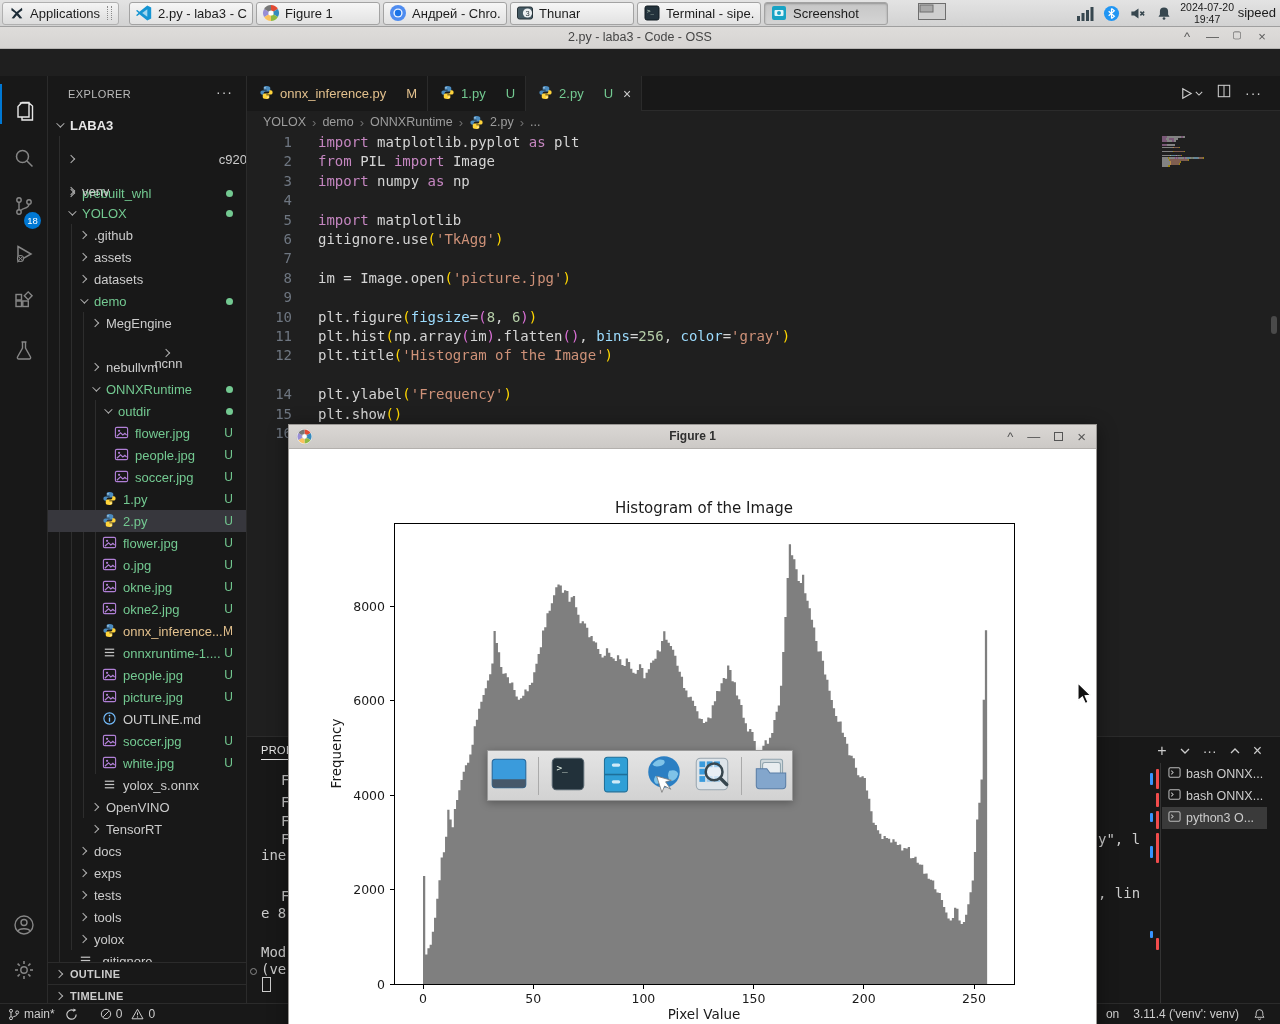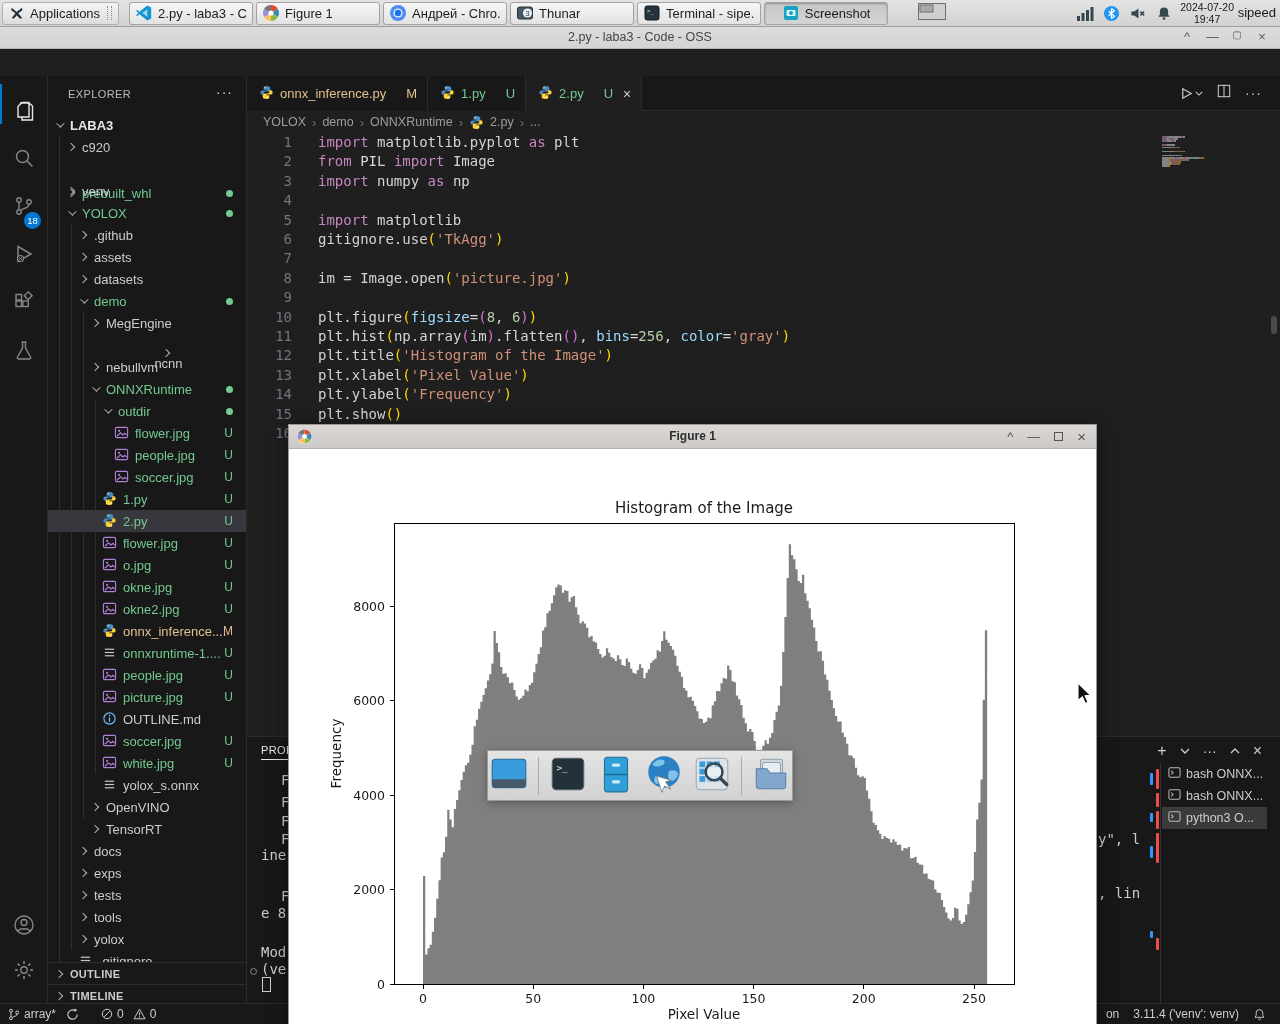--- a/index.html
+++ b/index.html
@@ -11,21 +11,21 @@
   
   #desktop-panel { left:0; top:0; width:1280px; height:27px; background:linear-gradient(#e3e3e3,#d2d2d2);
     border-bottom:1px solid #9f9f9f; display:flex; align-items:center; z-index:40; }
   #apps-button { display:flex; align-items:center; gap:5px; height:23px; margin-left:2px; padding:0 6px;
     border:1px solid #b0b0b0; border-radius:3px; background:linear-gradient(#f4f4f4,#dcdcdc); }
   #apps-button span.lbl { font-size:13px; color:#1c1c1c; }
   .grip { width:5px; height:14px; border-left:1px dotted #8a8a8a; border-right:1px dotted #8a8a8a; margin-left:2px; }
   #taskbar { display:flex; gap:3px; margin-left:10px; }
   .task-btn { width:124px; height:23px; display:flex; align-items:center; gap:5px; padding:0 5px;
     border:1px solid #a3a3a3; border-radius:3px; background:linear-gradient(#f6f6f6,#e2e2e2); overflow:hidden; }
-  .task-btn.active { background:linear-gradient(#c6c6c6,#d4d4d4); box-shadow:inset 0 1px 2px rgba(0,0,0,.25);justify-content:center; }
+  .task-btn.active { background:linear-gradient(#c6c6c6,#d4d4d4); box-shadow:inset 0 1px 2px rgba(0,0,0,.25); }
   .task-btn .tlabel { font-size:13px; color:#1c1c1c; white-space:nowrap; overflow:hidden; }
   .task-icon { flex:0 0 18px; height:18px; }
   #pager { margin-left:30px; }
   #tray { position:absolute; right:108px; top:0; height:27px; display:flex; align-items:center; gap:9px; }
   #clock { position:absolute; right:46px; top:1px; text-align:center; font-size:10.5px; color:#1a1a1a; line-height:12px; }
   #panel-user { position:absolute; right:4px; top:5px; font-size:13px; color:#1a1a1a; }
 
   
   #vs-titlebar { left:0; top:27px; width:1280px; height:22px; background:linear-gradient(#dedcda,#d6d4d2);
     border-bottom:1px solid #b7b5b3; }
@@ -222,21 +222,21 @@
     </div>
     <div id="tree">
         <div class="guide" style="left: 11px; top: 22px; height: 836px;"></div>
         <div class="guide" style="left: 23px; top: 110px; height: 726px;"></div>
         <div class="guide" style="left: 35px; top: 198px; height: 506px;"></div>
         <div class="guide" style="left: 47px; top: 286px; height: 374px;"></div>
         <div class="trow rootrow" style="top: 0px; padding-left: 6px;">
           <span class="chev e"></span>
           <span class="nm">LABA3</span>
         </div>
-        <div class="trow" style="top: 22px; padding-left: 18px;">
+        <div class="trow" style="top: 34px; padding-left: 18px; justify-content: space-between;">
           <span class="chev c"></span>
           <span class="nm">c920</span>
         </div>
         <div class="trow green" style="top: 44px; padding-left: 18px; margin-top: 24px;">
           <span class="chev c"></span>
           <span class="nm">prebuilt_whl</span>
           <span class="dotbadge"></span>
         </div>
         <div class="trow" style="top: 66px; padding-left: 18px;">
           <span class="chev c"></span>
@@ -558,21 +558,20 @@
       <div class="cline" style="top: 38.8px;"><span class="lnum">3</span><span class="ltext"><span class="tk-kw">import </span><span class="tk-id">numpy </span><span class="tk-kw">as </span><span class="tk-id">np</span></span></div>
       <div class="cline" style="top: 58.2px;"><span class="lnum">4</span><span class="ltext"></span></div>
       <div class="cline" style="top: 77.6px;"><span class="lnum">5</span><span class="ltext"><span class="tk-kw">import </span><span class="tk-id">matplotlib</span></span></div>
       <div class="cline" style="top: 97px;"><span class="lnum">6</span><span class="ltext"><span class="tk-id">gitignore.use</span><span class="tk-p1">(</span><span class="tk-str">'TkAgg'</span><span class="tk-p1">)</span></span></div>
       <div class="cline" style="top: 116.4px;"><span class="lnum">7</span><span class="ltext"></span></div>
       <div class="cline" style="top: 135.8px;"><span class="lnum">8</span><span class="ltext"><span class="tk-id">im </span><span class="tk-op">= </span><span class="tk-id">Image.open</span><span class="tk-p1">(</span><span class="tk-str">'picture.jpg'</span><span class="tk-p1">)</span></span></div>
       <div class="cline" style="top: 155.2px;"><span class="lnum">9</span><span class="ltext"></span></div>
       <div class="cline" style="top: 174.6px;"><span class="lnum">10</span><span class="ltext"><span class="tk-id">plt.figure</span><span class="tk-p1">(</span><span class="tk-pr">figsize</span><span class="tk-op">=</span><span class="tk-p2">(</span><span class="tk-num">8</span><span class="tk-op">, </span><span class="tk-num">6</span><span class="tk-p2">)</span><span class="tk-p1">)</span></span></div>
       <div class="cline" style="top: 194px;"><span class="lnum">11</span><span class="ltext"><span class="tk-id">plt.hist</span><span class="tk-p1">(</span><span class="tk-id">np.array</span><span class="tk-p2">(</span><span class="tk-id">im</span><span class="tk-p2">)</span><span class="tk-id">.flatten</span><span class="tk-p2">()</span><span class="tk-op">, </span><span class="tk-pr">bins</span><span class="tk-op">=</span><span class="tk-num">256</span><span class="tk-op">, </span><span class="tk-pr">color</span><span class="tk-op">=</span><span class="tk-str">'gray'</span><span class="tk-p1">)</span></span></div>
       <div class="cline" style="top: 213.4px;"><span class="lnum">12</span><span class="ltext"><span class="tk-id">plt.title</span><span class="tk-p1">(</span><span class="tk-str">'Histogram of the Image'</span><span class="tk-p1">)</span></span></div>
-      <div class="cline" style="top: 232.8px;"><span class="lnum">13</span><span class="ltext"><span class="tk-id">plt.xlabel</span><span class="tk-p1">(</span><span class="tk-str">'Pixel Value'</span><span class="tk-p1">)</span></span></div>
       <div class="cline" style="top: 252.2px;"><span class="lnum">14</span><span class="ltext"><span class="tk-id">plt.ylabel</span><span class="tk-p1">(</span><span class="tk-str">'Frequency'</span><span class="tk-p1">)</span></span></div>
       <div class="cline" style="top: 271.6px;"><span class="lnum">15</span><span class="ltext"><span class="tk-id">plt.show</span><span class="tk-p1">()</span></span></div>
       <div class="cline" style="top: 291px;"><span class="lnum">16</span><span class="ltext"></span></div>
     </div>
   <div class="abs" id="minimap">
       <div class="mm-line" style="top: 0px;">
         <span class="mm-seg" style="width: 5.25px; background: rgb(197, 134, 192);"></span>
         <span class="mm-seg" style="width: 13.5px; background: rgb(212, 212, 212);"></span>
         <span class="mm-seg" style="width: 2.25px; background: rgb(197, 134, 192);"></span>
         <span class="mm-seg" style="width: 2.25px; background: rgb(212, 212, 212);"></span>
@@ -730,21 +729,21 @@
 
   <div class="abs" id="statusbar">
     <div id="sb-left">
       <span class="sb-item">
         <svg width="12" height="13" viewBox="0 0 12 13">
             <circle cx="3" cy="2.8" r="1.5" fill="none" stroke="#ccc"></circle>
             <circle cx="3" cy="10.2" r="1.5" fill="none" stroke="#ccc"></circle>
             <circle cx="9.2" cy="4.4" r="1.5" fill="none" stroke="#ccc"></circle>
             <path d="M3 4.3 V8.7 M9.2 5.9 C9.2 8.4 5.6 8.2 4.4 9.2" fill="none" stroke="#ccc"></path>
           </svg>
-        <span>array*</span>
+        <span>main*</span>
       </span>
       <span class="sb-item">
         <svg width="13" height="13" viewBox="0 0 14 14">
             <path d="M12 7 A5 5 0 1 1 9.5 2.7" fill="none" stroke="#ccc" stroke-width="1.2"></path>
             <polygon points="9,0.5 12.2,2.2 9,4.4" fill="#ccc"></polygon>
           </svg>
       </span>
       <span class="sb-item" style="margin-left:12px;">
         <svg width="12" height="12" viewBox="0 0 12 12">
             <circle cx="6" cy="6" r="4.7" fill="none" stroke="#ccc"></circle>

